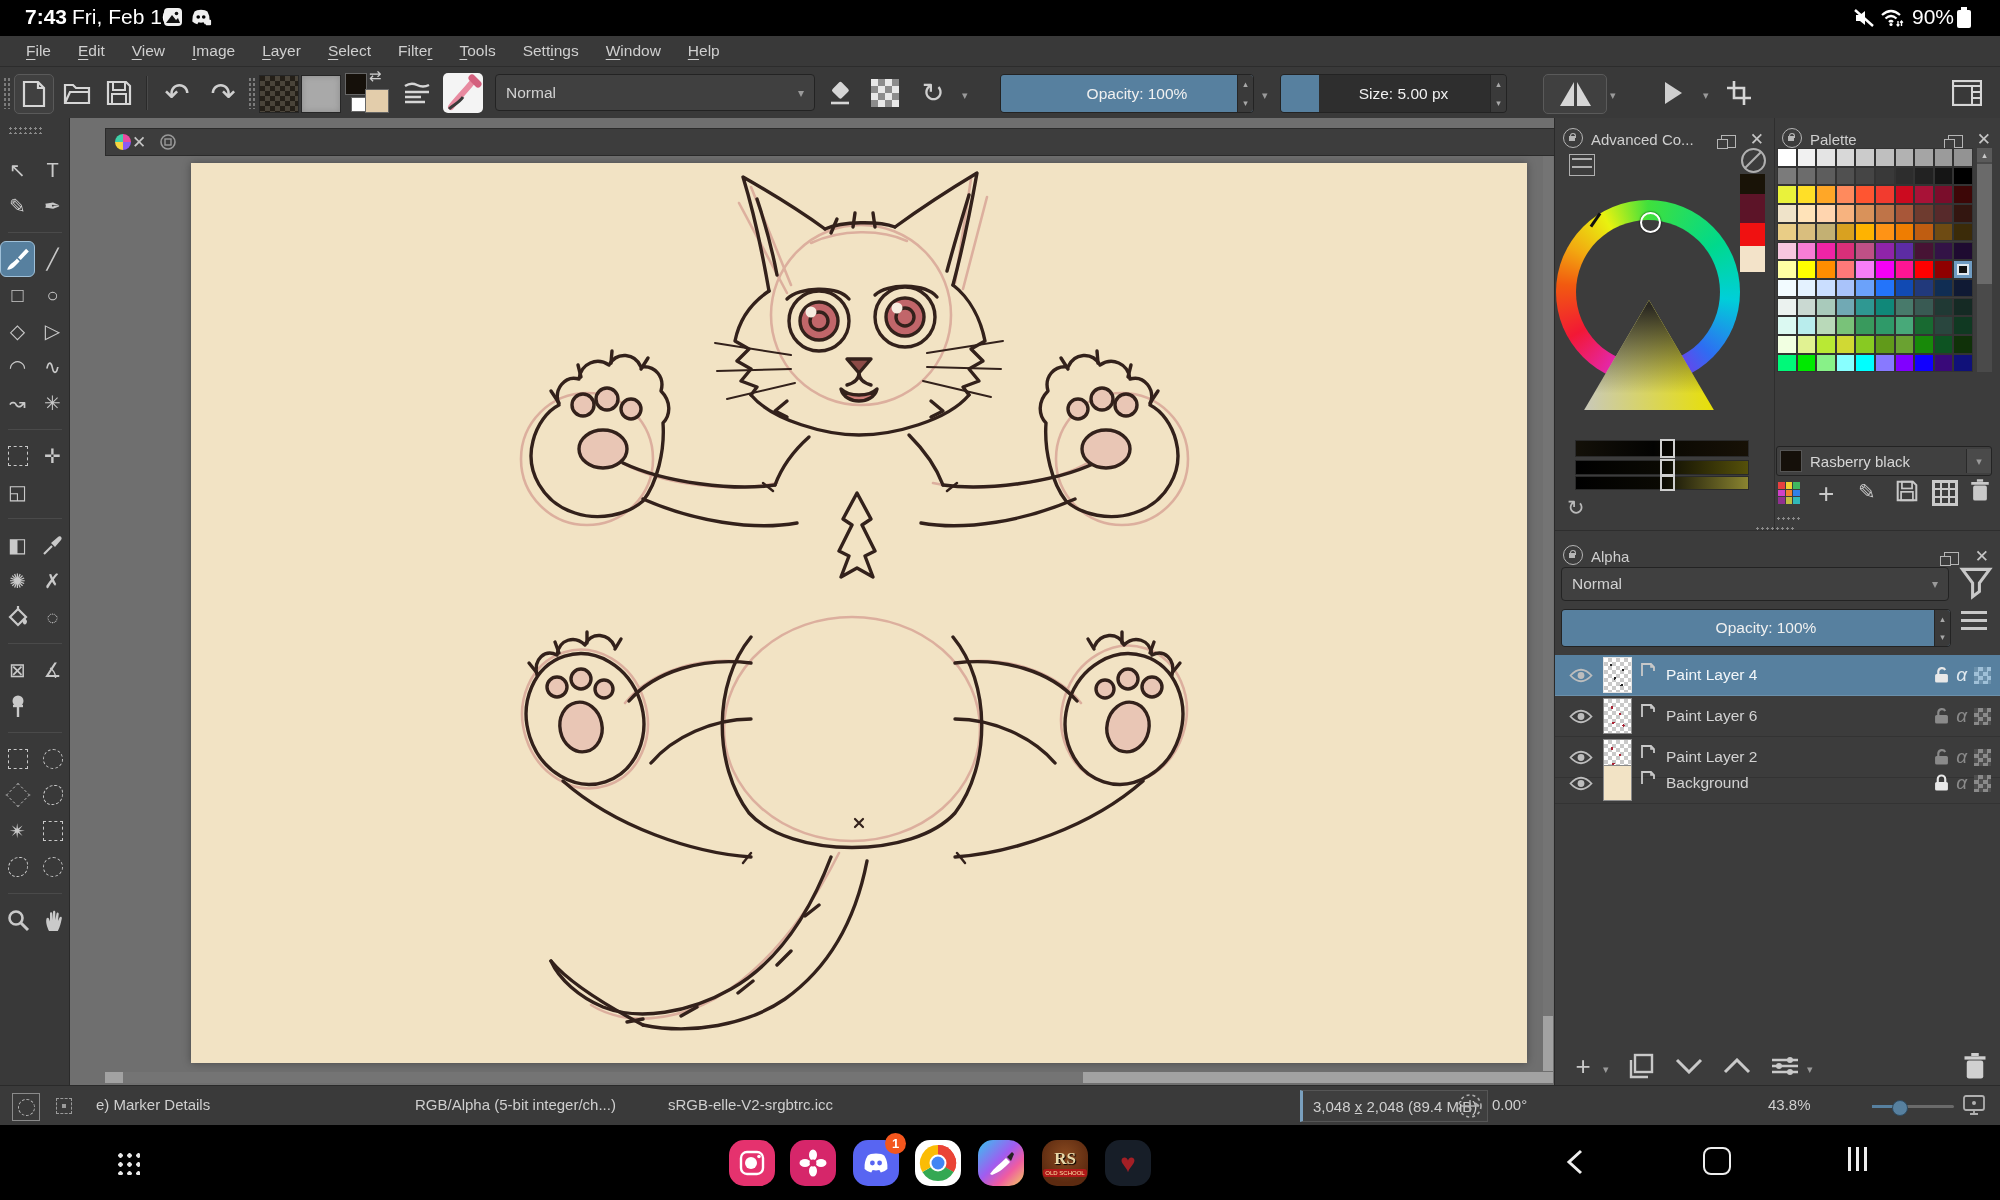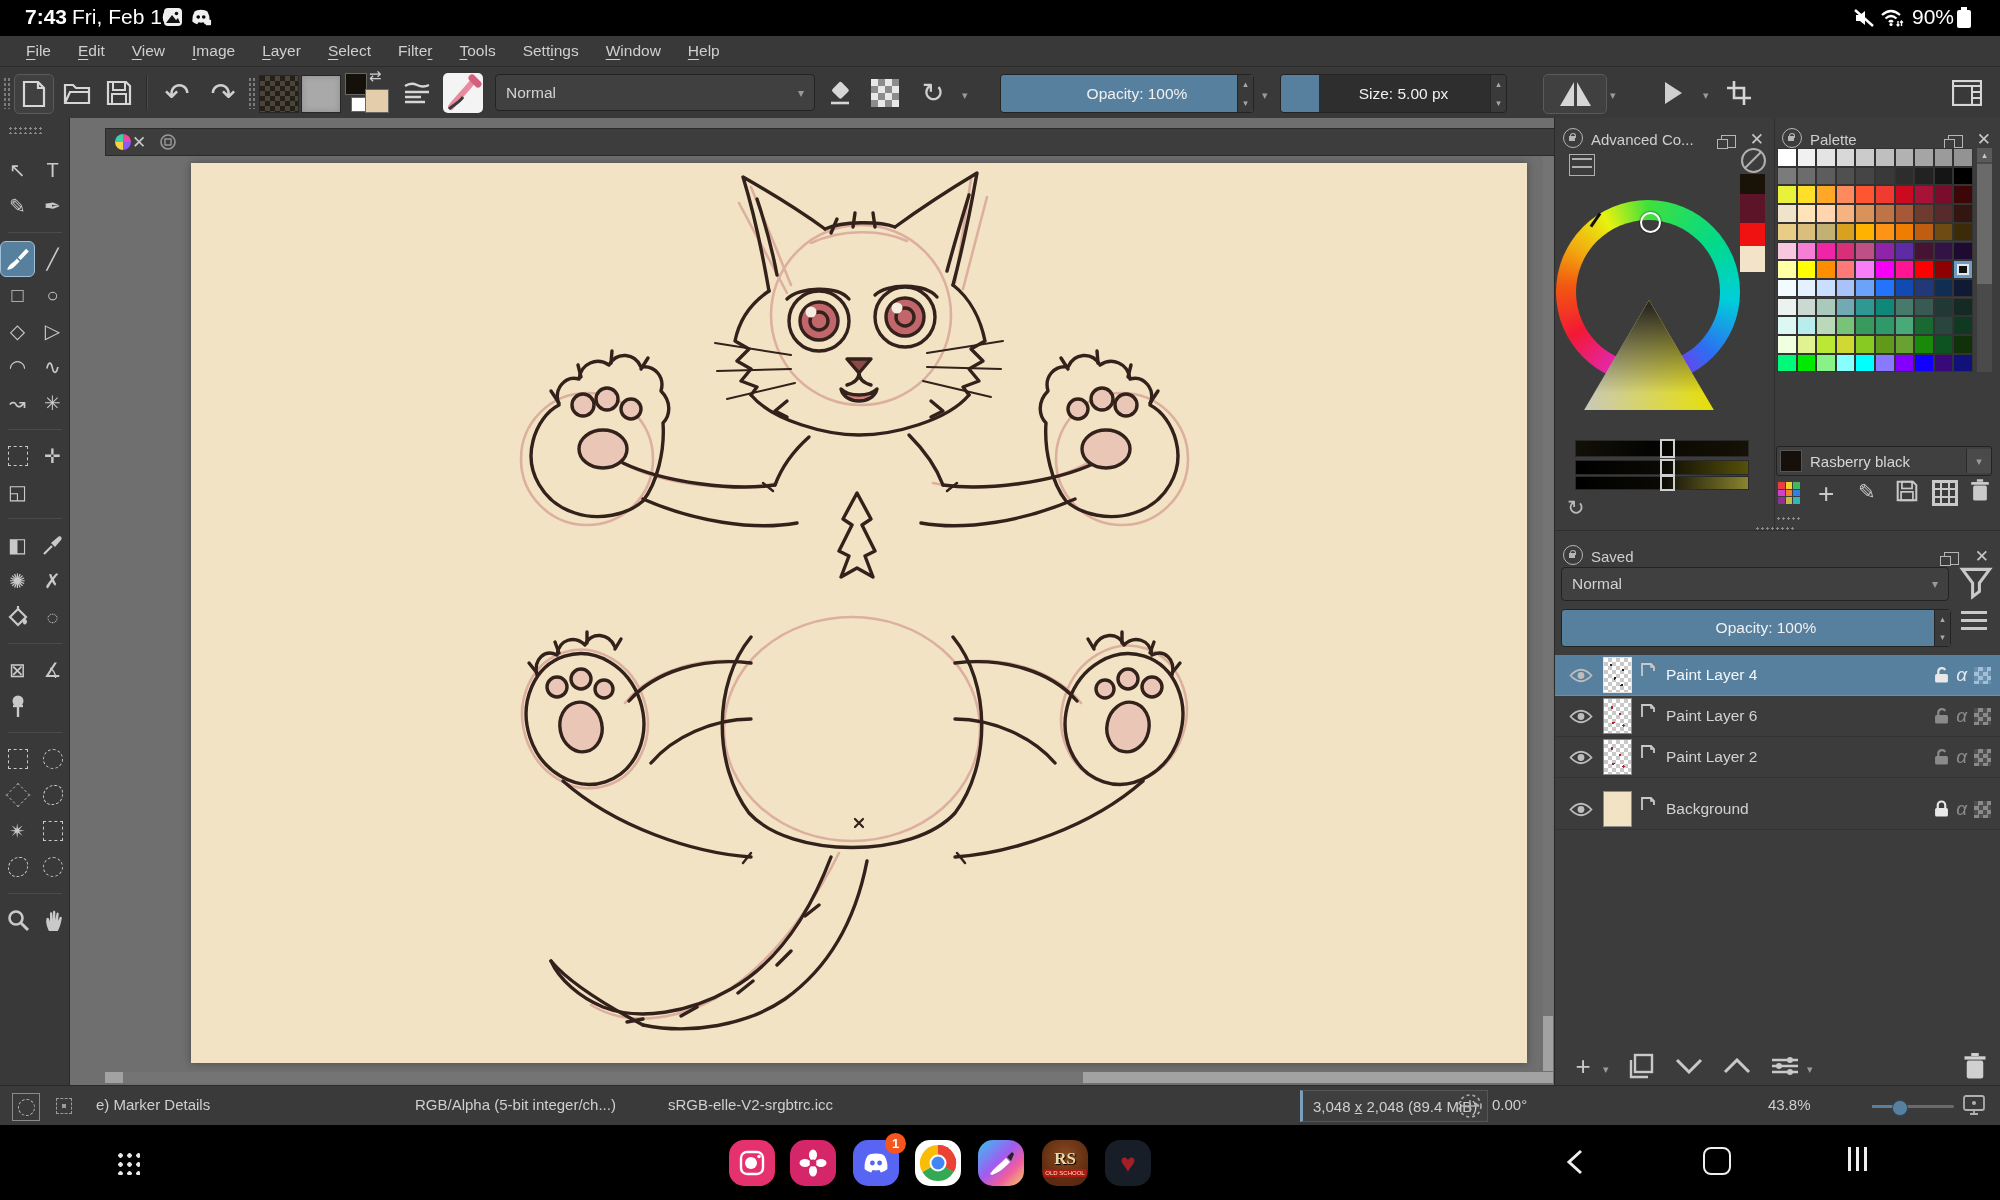--- a/index.html
+++ b/index.html
@@ -765,21 +765,21 @@
             <rect x="5.5" y="0" width="5" height="2" fill="#c9c9c9"></rect>
           </svg>
         </div>
       <div class="handledots" style="left:2px;top:398px;width:26px;height:6px"></div>
     </div>
 
     <div class="abs" style="left:0;top:412px;width:446px;height:555px;border-top:1px solid #2e2e2e">
       <div class="handledots" style="left:200px;top:-5px;width:40px;height:6px"></div>
       <div class="dockhead" style="left:0;top:6px;width:446px">
         <span class="lockcirc"></span>
-        <span>Saved</span>
+        <span>Alpha</span>
         <span class="floatico" style="margin-left:auto"></span>
         <span class="xico" style="margin:0 12px 0 16px">✕</span>
       </div>
       <div class="combo" style="left:6px;top:36px;width:388px;height:34px">
         <span>Normal</span>
           <span class="arr">▾</span>
         </div>
       <div class="abs" style="left:404px;top:34px">
         <svg class="funnel" width="34" height="36" viewBox="0 0 20 20">
             <path d="M2 2 H18 L12 10 V15 L8 18 V10 Z" fill="none" stroke="#c9c9c9" stroke-width="1.8"></path>
@@ -862,21 +862,21 @@
             <span>Paint Layer 2</span>
             <span class="rowicons">
               <svg width="15" height="18" viewBox="0 0 14 16">
                 <rect x="1" y="7" width="12" height="8" rx="1.5" fill="#8a8a8a"></rect>
                 <path d="M4 7 V4.5 a3.5 3.5 0 0 1 6.5 -1.2" fill="none" stroke="#8a8a8a" stroke-width="2"></path>
               </svg>
               <span class="alpha" style="color:#8a8a8a">α</span>
               <span class="mini-checker"></span>
             </span>
           </div>
-          <div class="lrow" style="top: 134px;">
+          <div class="lrow" style="top: 108px;">
             <span class="eye">
               <svg width="24" height="17" viewBox="0 0 24 16">
                 <path d="M1.5 8 Q12 -3.5 22.5 8 Q12 19.5 1.5 8 Z" fill="none" stroke="#bdbdbd" stroke-width="1.8"></path>
                 <circle cx="12" cy="8" r="3.4" fill="#bdbdbd"></circle>
               </svg>
             </span>
             <span class="lthumb" style="background:#f2e3c5;"></span>
             <span class="pagebadge">
               <svg width="16" height="16" viewBox="0 0 16 16">
                 <path d="M2 14 V2 H11 L14 5 V9" fill="none" stroke="#c9c9c9" stroke-width="1.8"></path>

